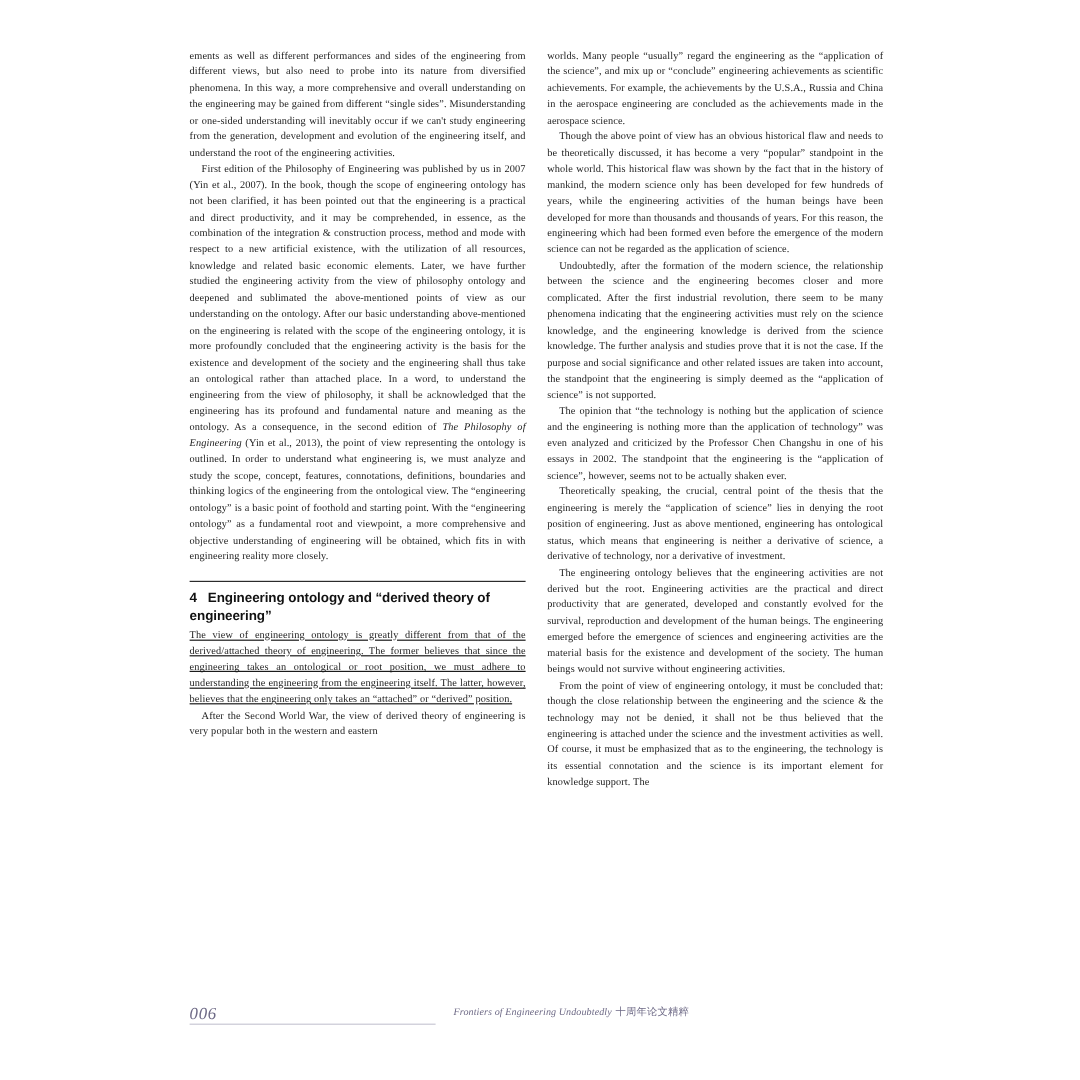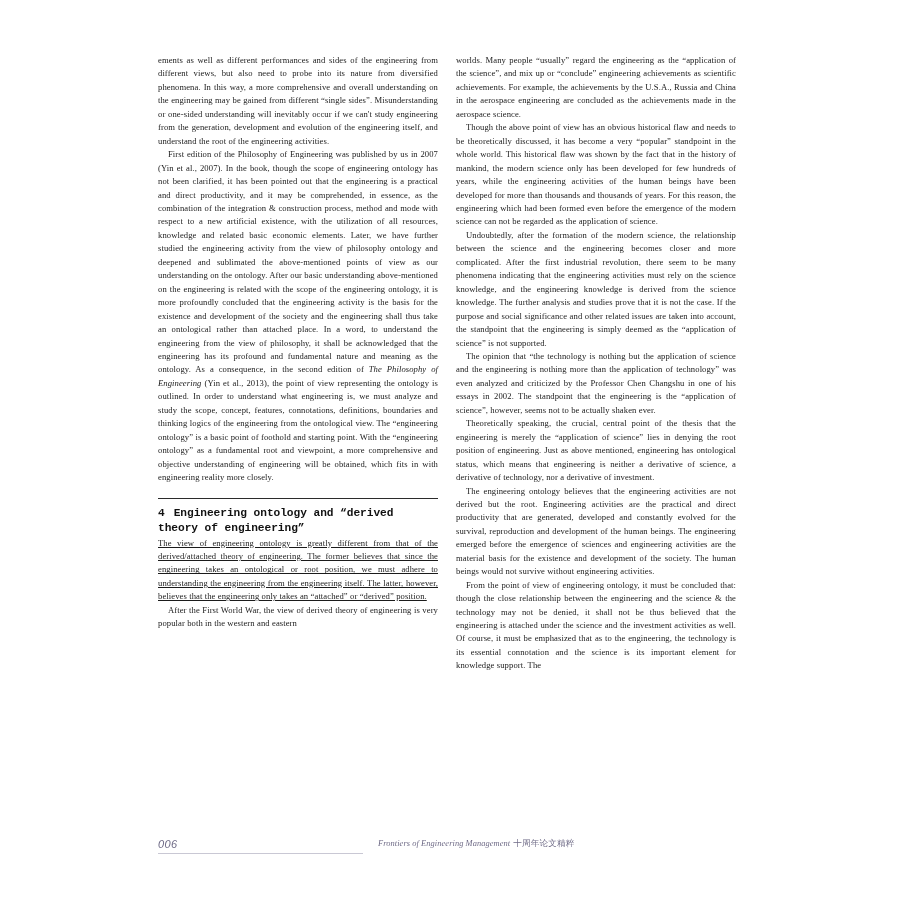--- a/index.html
+++ b/index.html
@@ -37,21 +37,20 @@
     display: flex;
     flex-direction: row;
     gap: 18px;
     height: 100%;
   }
 
   .column {
     width: 280px;
     flex: 0 0 280px;
     position: relative;
-    margin-top: 14px;
   }
 
   p.body-par {
     margin: 0;
     font-size: 8.6px;
     line-height: 13.45px;
     text-align: justify;
     text-justify: inter-word;
     letter-spacing: 0.01em;
     word-spacing: 0.01em;
@@ -70,21 +69,21 @@
 
   .section-rule {
     border: 0;
     border-top: 1.3px solid #2b2b2b;
     margin: 13px 0 0 0;
     width: 100%;
   }
 
   h2.section-head {
     margin: 7px 0 0 0;
-    font-family: Liberation Mono, monospace;
+    font-family: Liberation Sans, sans-serif;
     font-weight: bold;
     font-size: 11.2px;
     line-height: 15.5px;
     letter-spacing: -0.005em;
     color: #111111;
   }
 
   h2.section-head .sec-num {
     margin-right: 9px;
   }
@@ -109,23 +108,23 @@
     top: 15px;
     width: 205px;
     height: 1px;
     background: #c9c8d4;
   }
 
   .footer-page-no {
     position: absolute;
     left: 0;
     top: 0;
-    font-family: Liberation Sans, sans-serif;
+    font-family: Liberation Serif, serif;
     font-style: italic;
-    font-size: 11px;
+    font-size: 14px;
     letter-spacing: 0.04em;
     color: #6e6a86;
   }
 
   .footer-journal {
     position: absolute;
     left: 220px;
     top: 0;
     font-family: "Liberation Serif", "DejaVu Serif", serif;
     font-style: italic;
@@ -158,21 +157,21 @@
 
 
         <p class="body-par"><span>First edition of the Philosophy of Engineering was published by us in 2007 (Yin et al., 2007). In the book, though the scope of engineering ontology has not been clarified, it has been pointed out that the engineering is a practical and direct productivity, and it may be comprehended, in essence, as the combination of the integration &amp; construction process, method and mode with respect to a new artificial existence, with the utilization of all resources, knowledge and related basic economic elements. Later, we have further studied the engineering activity from the view of philosophy ontology and deepened and sublimated the above-mentioned points of view as our understanding on the ontology. After our basic understanding above-mentioned on the engineering is related with the scope of the engineering ontology, it is more profoundly concluded that the engineering activity is the basis for the existence and development of the society and the engineering shall thus take an ontological rather than attached place. In a word, to understand the engineering from the view of philosophy, it shall be acknowledged that the engineering has its profound and fundamental nature and meaning as the ontology. As a consequence, in the second edition of </span><em class="work-title">The Philosophy of Engineering</em><span> (Yin et al., 2013), the point of view representing the ontology is outlined. In order to understand what engineering is, we must analyze and study the scope, concept, features, connotations, definitions, boundaries and thinking logics of the engineering from the ontological view. The “engineering ontology” is a basic point of foothold and starting point. With the “engineering ontology” as a fundamental root and viewpoint, a more comprehensive and objective understanding of engineering will be obtained, which fits in with engineering reality more closely.</span></p>
 
         <hr class="section-rule">
 
         <h2 class="section-head"><span class="sec-num">4</span><span>Engineering ontology and “derived theory of engineering”</span></h2>
 
         <p class="body-par no-indent after-head">The view of engineering ontology is greatly different from that of the derived/attached theory of engineering. The former believes that since the engineering takes an ontological or root position, we must adhere to understanding the engineering from the engineering itself. The latter, however, believes that the engineering only takes an “attached” or “derived” position.</p>
 
-        <p class="body-par">After the First World War, the view of derived theory of engineering is very popular both in the western and eastern</p>
+        <p class="body-par">After the Second World War, the view of derived theory of engineering is very popular both in the western and eastern</p>
       </div>
 
       <div class="column">
 
         <p class="body-par no-indent">worlds. Many people “usually” regard the engineering as the “application of the science”, and mix up or “conclude” engineering achievements as scientific achievements. For example, the achievements by the U.S.A., Russia and China in the aerospace engineering are concluded as the achievements made in the aerospace science.</p>
 
         <p class="body-par">Though the above point of view has an obvious historical flaw and needs to be theoretically discussed, it has become a very “popular” standpoint in the whole world.  This historical flaw was shown by the fact that in the history of mankind, the modern science only has been developed for few hundreds of years, while the engineering activities of the human beings have been developed for more than thousands and thousands of years. For this reason, the engineering which had been formed even before the emergence of the modern science can not be regarded as the application of science.</p>
 
         <p class="body-par">Undoubtedly, after the formation of the modern science, the relationship between the science and the engineering becomes closer and more complicated. After the first industrial revolution, there seem to be many phenomena indicating that the engineering activities must rely on the science knowledge, and the engineering knowledge is derived from the science knowledge. The further analysis and studies prove that it is not the case. If the purpose and social significance and other related issues are taken into account, the standpoint that the engineering is simply deemed as the “application of science” is not supported.</p>
 
@@ -184,16 +183,16 @@
 
         <p class="body-par">From the point of view of engineering ontology, it must be concluded that: though the close relationship between the engineering and the science &amp; the technology may not be denied, it shall not be thus believed that the engineering is attached under the science and the investment activities as well. Of course, it must be emphasized that as to the engineering, the technology is its essential connotation and the science is its important element for knowledge support. The</p>
       </div>
 
     </div>
   </div>
 
   <div class="footer">
     <div class="footer-rule"></div>
     <div class="footer-page-no">006</div>
-    <div class="footer-journal"><span>Frontiers of Engineering Management</span><span class="cjk">十周年论文精粹</span></div>
+    <div class="footer-journal"><span>Frontiers of Engineering Undoubtedly</span><span class="cjk">十周年论文精粹</span></div>
   </div>
 
 </div>
 
 </body></html>

